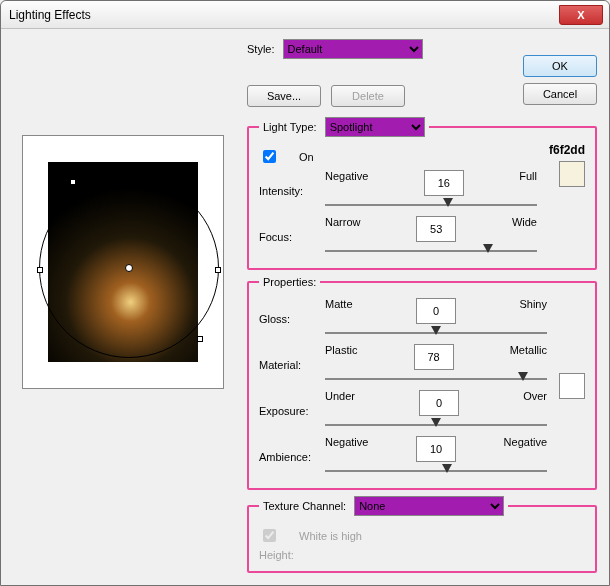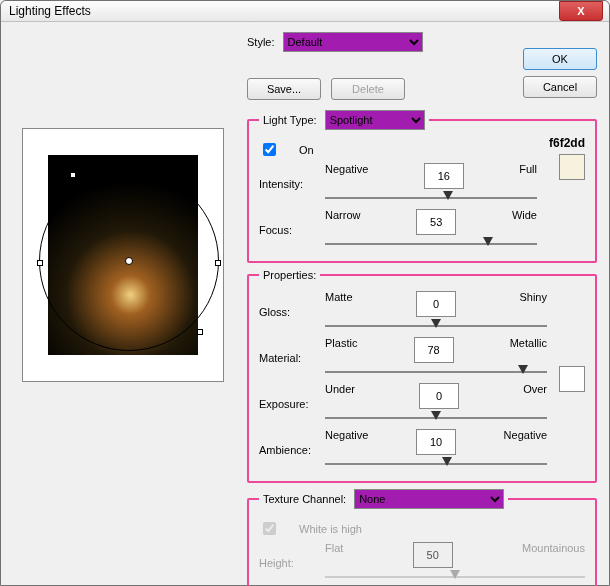--- a/index.html
+++ b/index.html
@@ -210,29 +210,18 @@
             <span>Texture Channel:</span>
             <select style="width:150px"><option>None</option></select>
           </span>
         </legend>
         <div class="onrow" style="color:#a0a0a0">
           <input type="checkbox" checked="" disabled="" style="">
           <span>White is high</span>
         </div>
         <div class="slider-row" style="color:#a0a0a0">
           <span class="lbl">Height:</span>
-          <div class="slider-block">
-            <div class="heads">
-                <span>Flat</span>
-                <input type="text" disabled="" value="50" style="">
-                <span>Mountainous</span>
-              </div>
-            <div class="track">
-                <div class="line" style="background:#ccc"></div>
-                <div class="thumb" style="border-top-color: rgb(170, 170, 170); left: 50%;"></div>
-              </div>
-          </div>
         </div>
       </fieldset>
 
     </div>
   </div>
 </div>
 
 </body></html>

